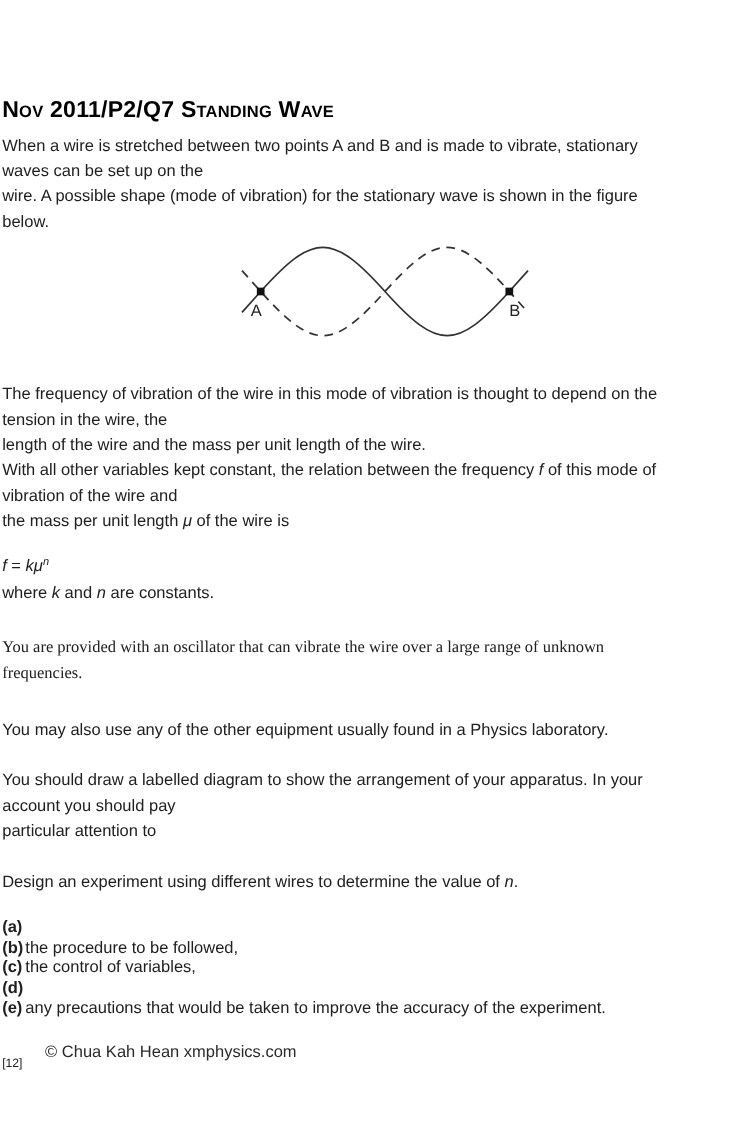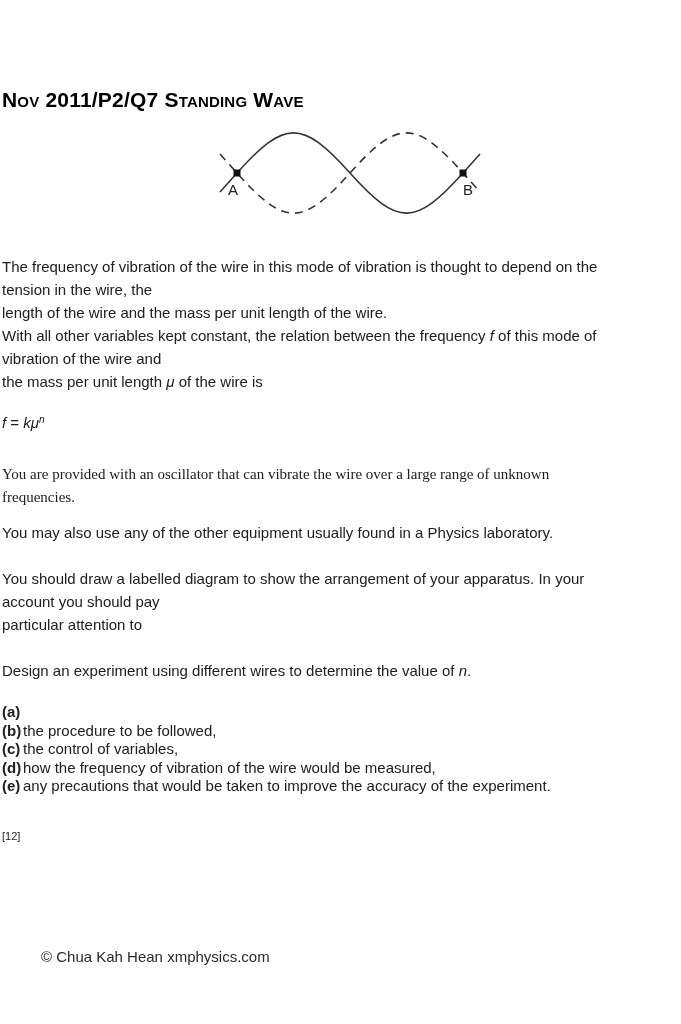--- a/index.html
+++ b/index.html
@@ -48,21 +48,21 @@
     font-size: 15px;
     line-height: 23px;
     text-align: left;
   }
   .equation .sup {
     font-size: 10px;
     position: relative;
     top: -5px;
   }
   .mt27 { margin-top: 27px; font-family: Liberation Serif, serif; }
-  .mt22 { margin-top: 12px; }
+  .mt22 { margin-top: 28px; }
   .mt23 { margin-top: 23px; }
   .req-list {
     margin-top: 21px;
     font-size: 15px;
     line-height: 18.6px;
   }
   .req-item { display: flex; }
   .req-item .marker {
     font-weight: bold;
     width: 21px;
@@ -93,20 +93,22 @@
     fill: #222222;
   }
 </style>
 </head>
 <body>
 
 <div class="page">
 
   <h1 class="doc-title">Nov 2011/P2/Q7 Standing Wave</h1>
 
+  <p class="body">When a wire is stretched between two points A and B and is made to vibrate, stationary waves can be set up on the
+wire. A possible shape (mode of vibration) for the stationary wave is shown in the figure below.</p>
 
   <div class="figure-wrap">
     <svg width="300" height="110" viewBox="0 0 300 110">
 
       <path d="M 21 71 L 38 52 C 86 -1.5 103 -1.5 151 52 C 199 105.5 216 105.5 264 52 L 281 33" fill="none" stroke="#333333" stroke-width="1.6"></path>
 
       <path d="M 21 33 L 38 52 C 86 105.5 103 105.5 151 52 C 199 -1.5 216 -1.5 264 52 L 281 71" fill="none" stroke="#333333" stroke-width="1.6" stroke-dasharray="8 6"></path>
       <rect x="34.5" y="48.5" width="7" height="7" fill="#111111"></rect>
       <rect x="260.5" y="48.5" width="7" height="7" fill="#111111"></rect>
       <text x="29" y="74" class="wave-label">A</text>
@@ -115,20 +117,21 @@
   </div>
 
   <p class="body after-figure"><span>The frequency of vibration of the wire in this mode of vibration is thought to depend on the tension in the wire, the
 length of the wire and the mass per unit length of the wire.</span></p>
 
   <p class="body"><span>With all other variables kept constant, the relation between the frequency </span><span class="it">f</span><span> of this mode of vibration of the wire and
 the mass per unit length </span><span class="it">μ</span><span> of the wire is</span></p>
 
   <div class="equation"><span class="it">f</span><span> = </span><span class="it">k</span><span class="it">μ</span><span class="it sup">n</span></div>
 
+  <p class="body"><span>where </span><span class="it">k</span><span> and </span><span class="it">n</span><span> are constants.</span></p>
 
   <p class="body mt27">You are provided with an oscillator that can vibrate the wire over a large range of unknown frequencies.</p>
 
   <p class="body mt22">You may also use any of the other equipment usually found in a Physics laboratory.</p>
 
   <p class="body mt23">You should draw a labelled diagram to show the arrangement of your apparatus. In your account you should pay
 particular attention to</p>
 
   <p class="body mt23"><span>Design an experiment using different wires to determine the value of </span><span class="it">n</span><span>.</span></p>
 
@@ -139,21 +142,20 @@
     <div class="req-item">
       <span class="marker">(b)</span>
       <span class="txt">the procedure to be followed,</span>
     </div>
     <div class="req-item">
       <span class="marker">(c)</span>
       <span class="txt">the control of variables,</span>
     </div>
     <div class="req-item">
       <span class="marker">(d)</span>
-      <span class="txt">how the frequency of vibration of the wire would be measured,</span>
     </div>
     <div class="req-item">
       <span class="marker">(e)</span>
       <span class="txt">any precautions that would be taken to improve the accuracy of the experiment.</span>
     </div>
   </div>
 
   <p class="marks">[12]</p>
 
   <div class="footer">

